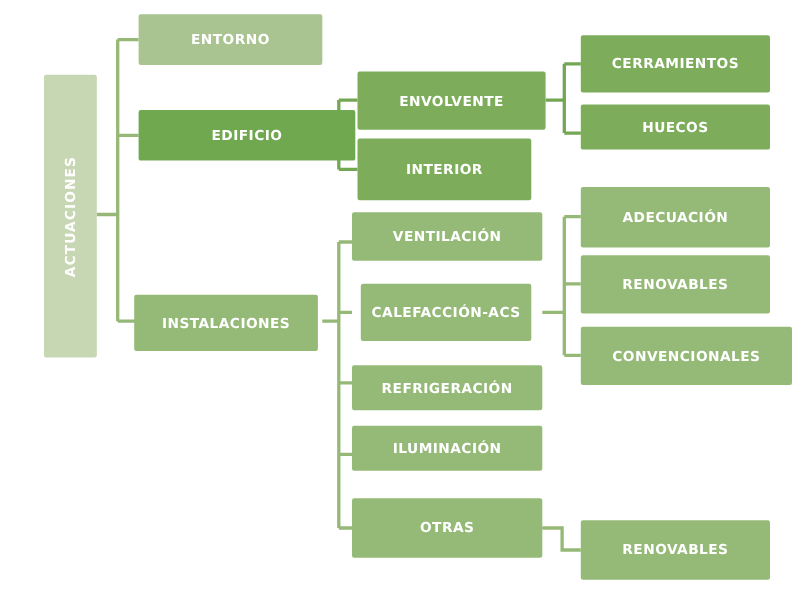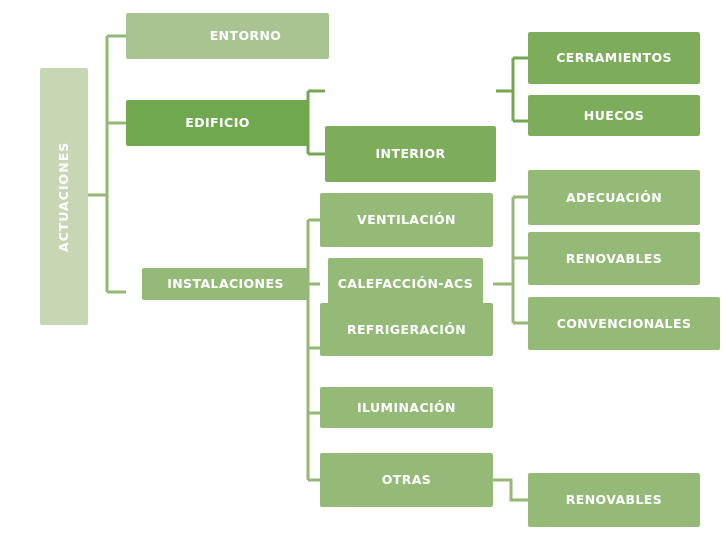--- a/index.html
+++ b/index.html
@@ -20,21 +20,21 @@
     color:var(--text,#fff);
     font-weight:bold;
     font-size:12.5px;
     letter-spacing:0.4px;
     text-align:center;
     border-radius:2px;
     line-height:1.1;
     user-select:none;
   }
   .root{background:var(--root-fill,#c7d6b3);}
-  .light{background:var(--light-fill,#a9c490);padding-left:36px;}
+  .light{background:var(--light-fill,#a9c490);}
   .dark{background:var(--dark-fill,#70a850);}
   .mid{background:var(--mid-fill,#7dad5b);text-align:center;}
   .sage{background:var(--sage-fill,#95ba77);}
   .vlabel{
     transform:rotate(-90deg);
     white-space:nowrap;
     letter-spacing:1px;
     font-size:12.5px;
   }
 </style>
@@ -51,36 +51,37 @@
     <path class="conn-light" d="M493 284 H513 M513 197 V323 M513 197 H528 M513 258 H528 M513 323 H528"></path>
     <path class="conn-light" d="M493 480 H511 V500 H528"></path>
   </svg>
 
   <div class="node root" style="left:40px;top:68px;width:48px;height:257px">
     <span class="vlabel">ACTUACIONES</span>
   </div>
 
   <div class="node light" style="left:126px;top:13px;width:167px;height:46px">ENTORNO</div>
 
-  <div class="node dark" style="left:126px;top:100px;width:183px;height:46px">EDIFICIO</div>
+  <div class="node dark" style="left:126px;top:100px;width:197px;height:46px">EDIFICIO</div>
 
-  <div class="node sage" style="left:142px;top:268px;width:167px;height:32px">INSTALACIONES</div>
+  <div class="node sage" style="left:122px;top:268px;width:167px;height:51px">INSTALACIONES</div>
 
+  <div class="node mid" style="left:325px;top:65px;width:171px;height:53px">ENVOLVENTE</div>
 
-  <div class="node mid" style="left:325px;top:126px;width:171px;height:56px">INTERIOR</div>
+  <div class="node mid" style="left:325px;top:126px;width:158px;height:56px">INTERIOR</div>
 
   <div class="node mid" style="left:528px;top:32px;width:172px;height:52px">CERRAMIENTOS</div>
 
   <div class="node mid" style="left:528px;top:95px;width:172px;height:41px">HUECOS</div>
 
-  <div class="node sage" style="left:320px;top:193px;width:173px;height:54px">VENTILACIÓN</div>
+  <div class="node sage" style="left:320px;top:193px;width:173px;height:44px">VENTILACIÓN</div>
 
   <div class="node sage" style="left:328px;top:258px;width:155px;height:52px">CALEFACCIÓN-ACS</div>
 
-  <div class="node sage" style="left:320px;top:303px;width:173px;height:53px">REFRIGERACIÓN</div>
+  <div class="node sage" style="left:320px;top:332px;width:173px;height:41px">REFRIGERACIÓN</div>
 
   <div class="node sage" style="left:320px;top:387px;width:173px;height:41px">ILUMINACIÓN</div>
 
   <div class="node sage" style="left:528px;top:170px;width:172px;height:55px">ADECUACIÓN</div>
 
   <div class="node sage" style="left:320px;top:453px;width:173px;height:54px">OTRAS</div>
 
   <div class="node sage" style="left:528px;top:232px;width:172px;height:53px">RENOVABLES</div>
 
   <div class="node sage" style="left:528px;top:297px;width:192px;height:53px">CONVENCIONALES</div>

